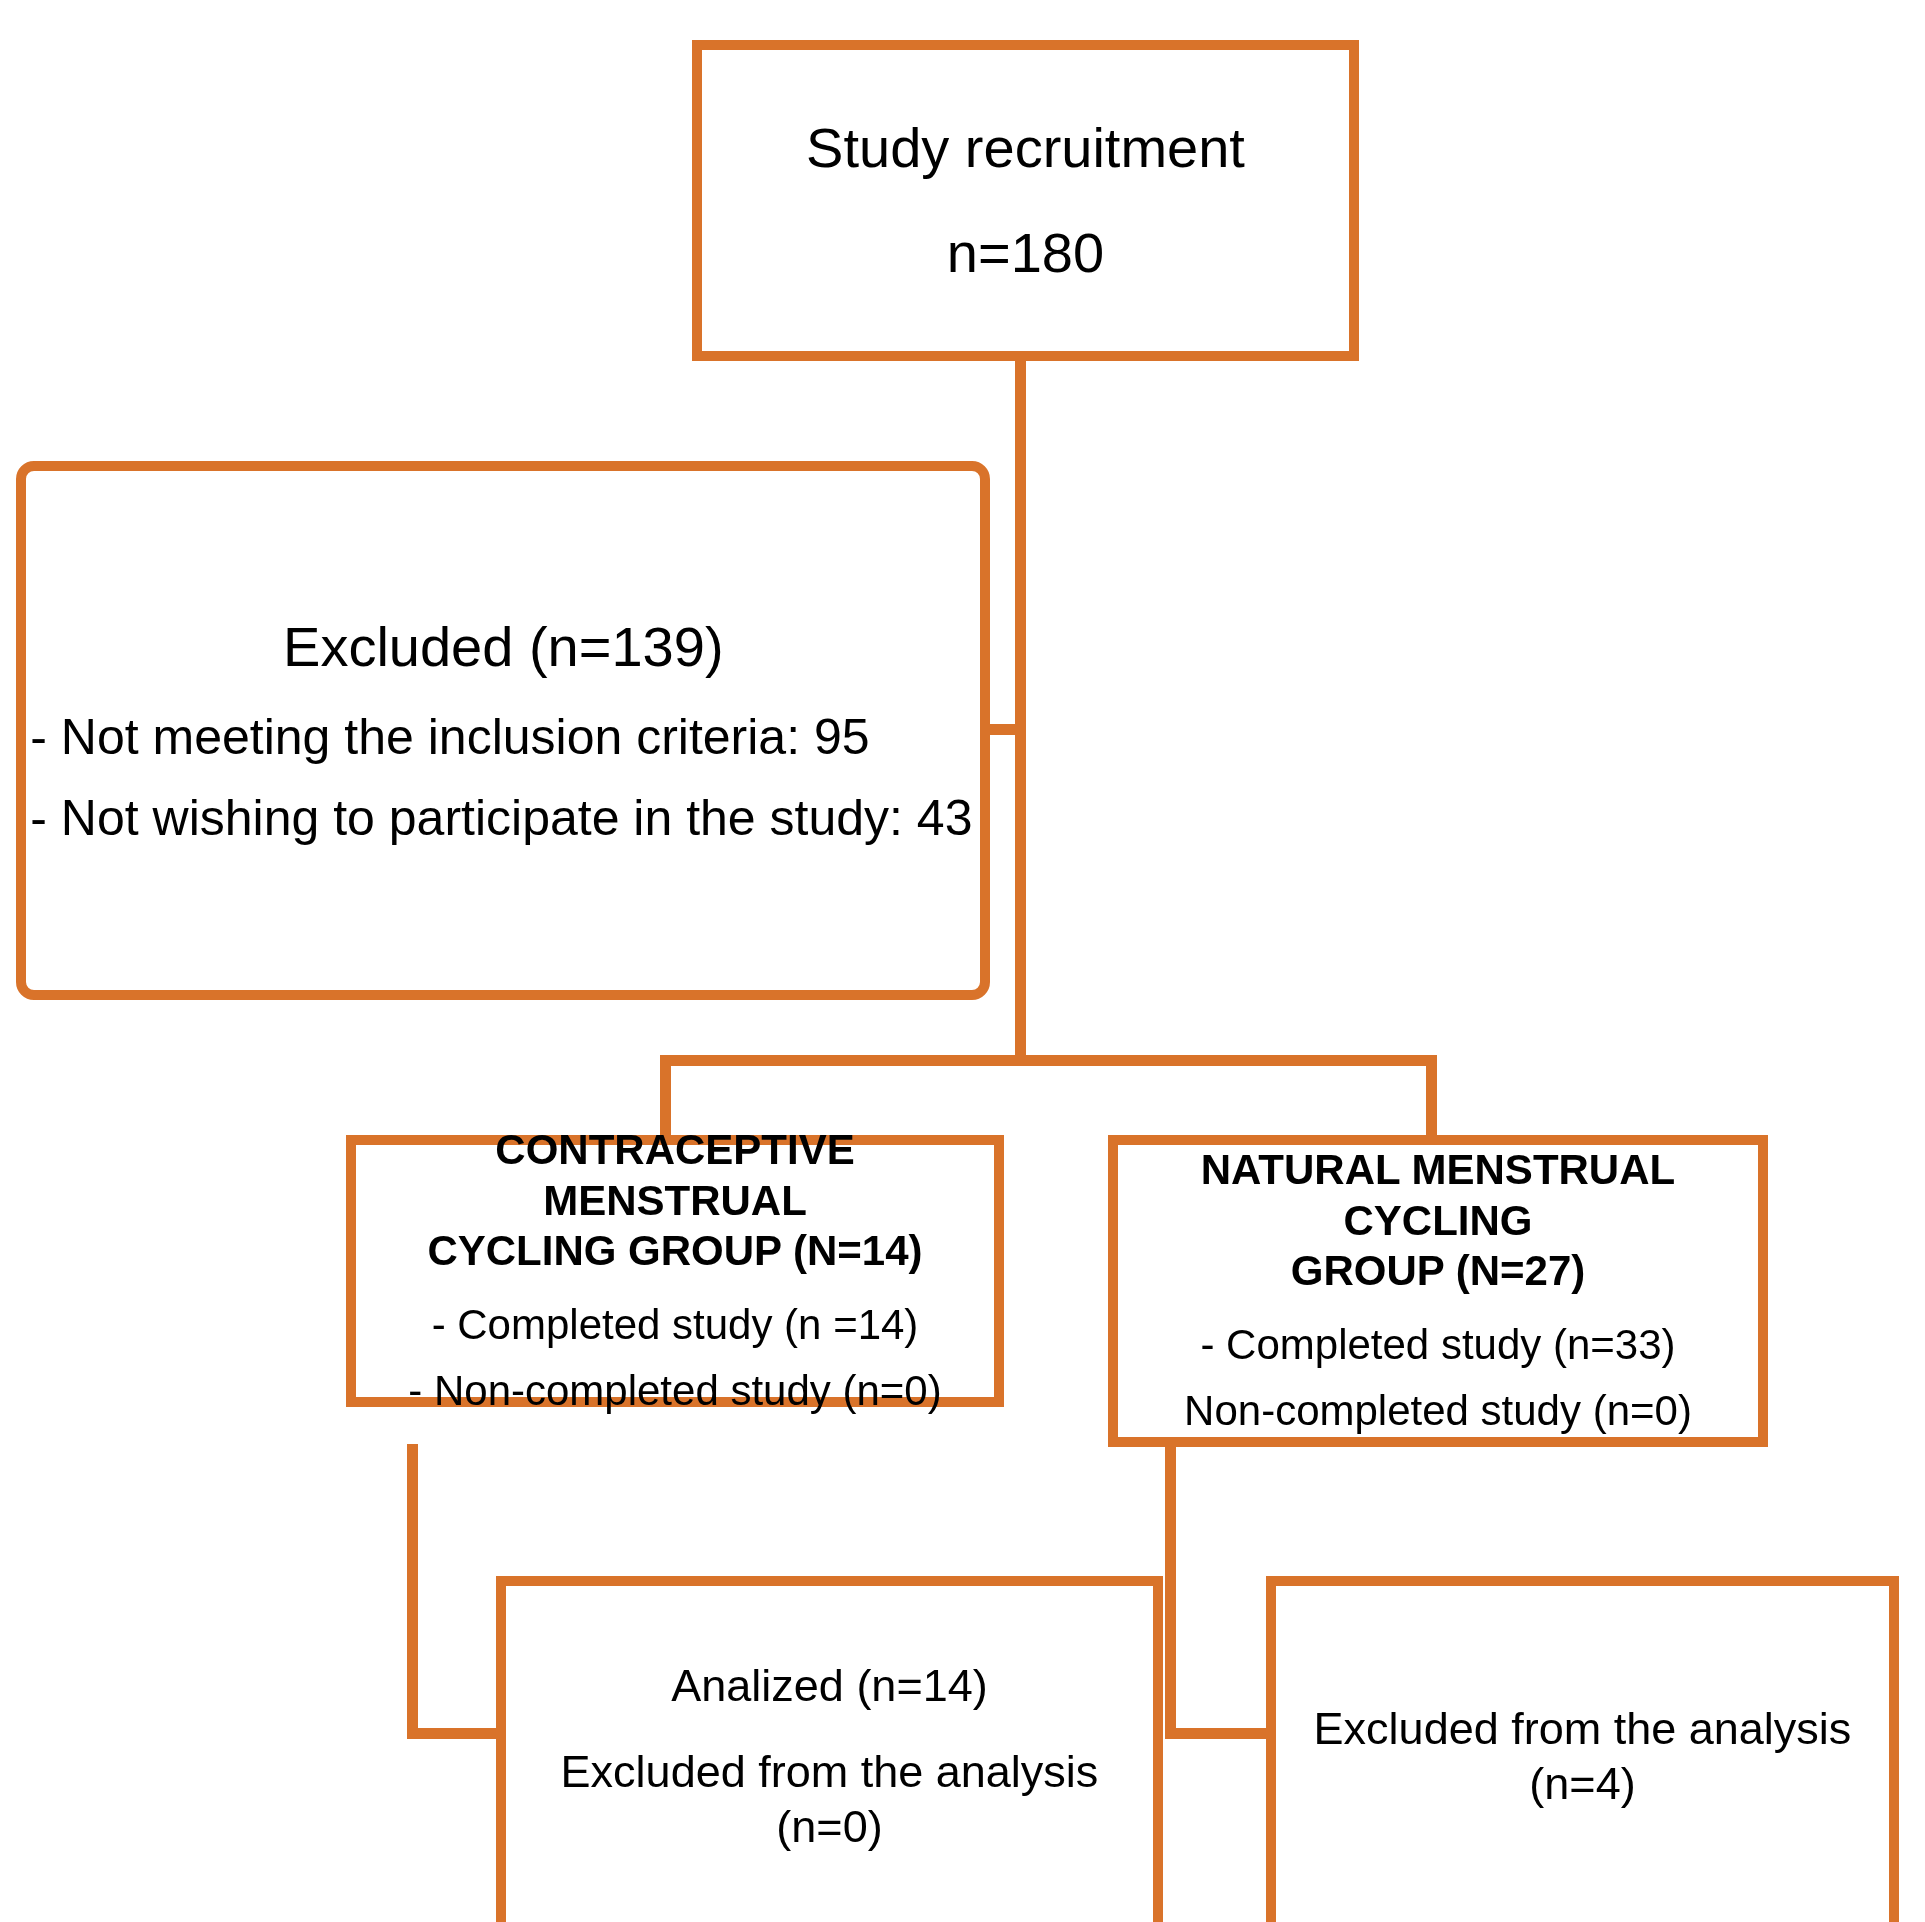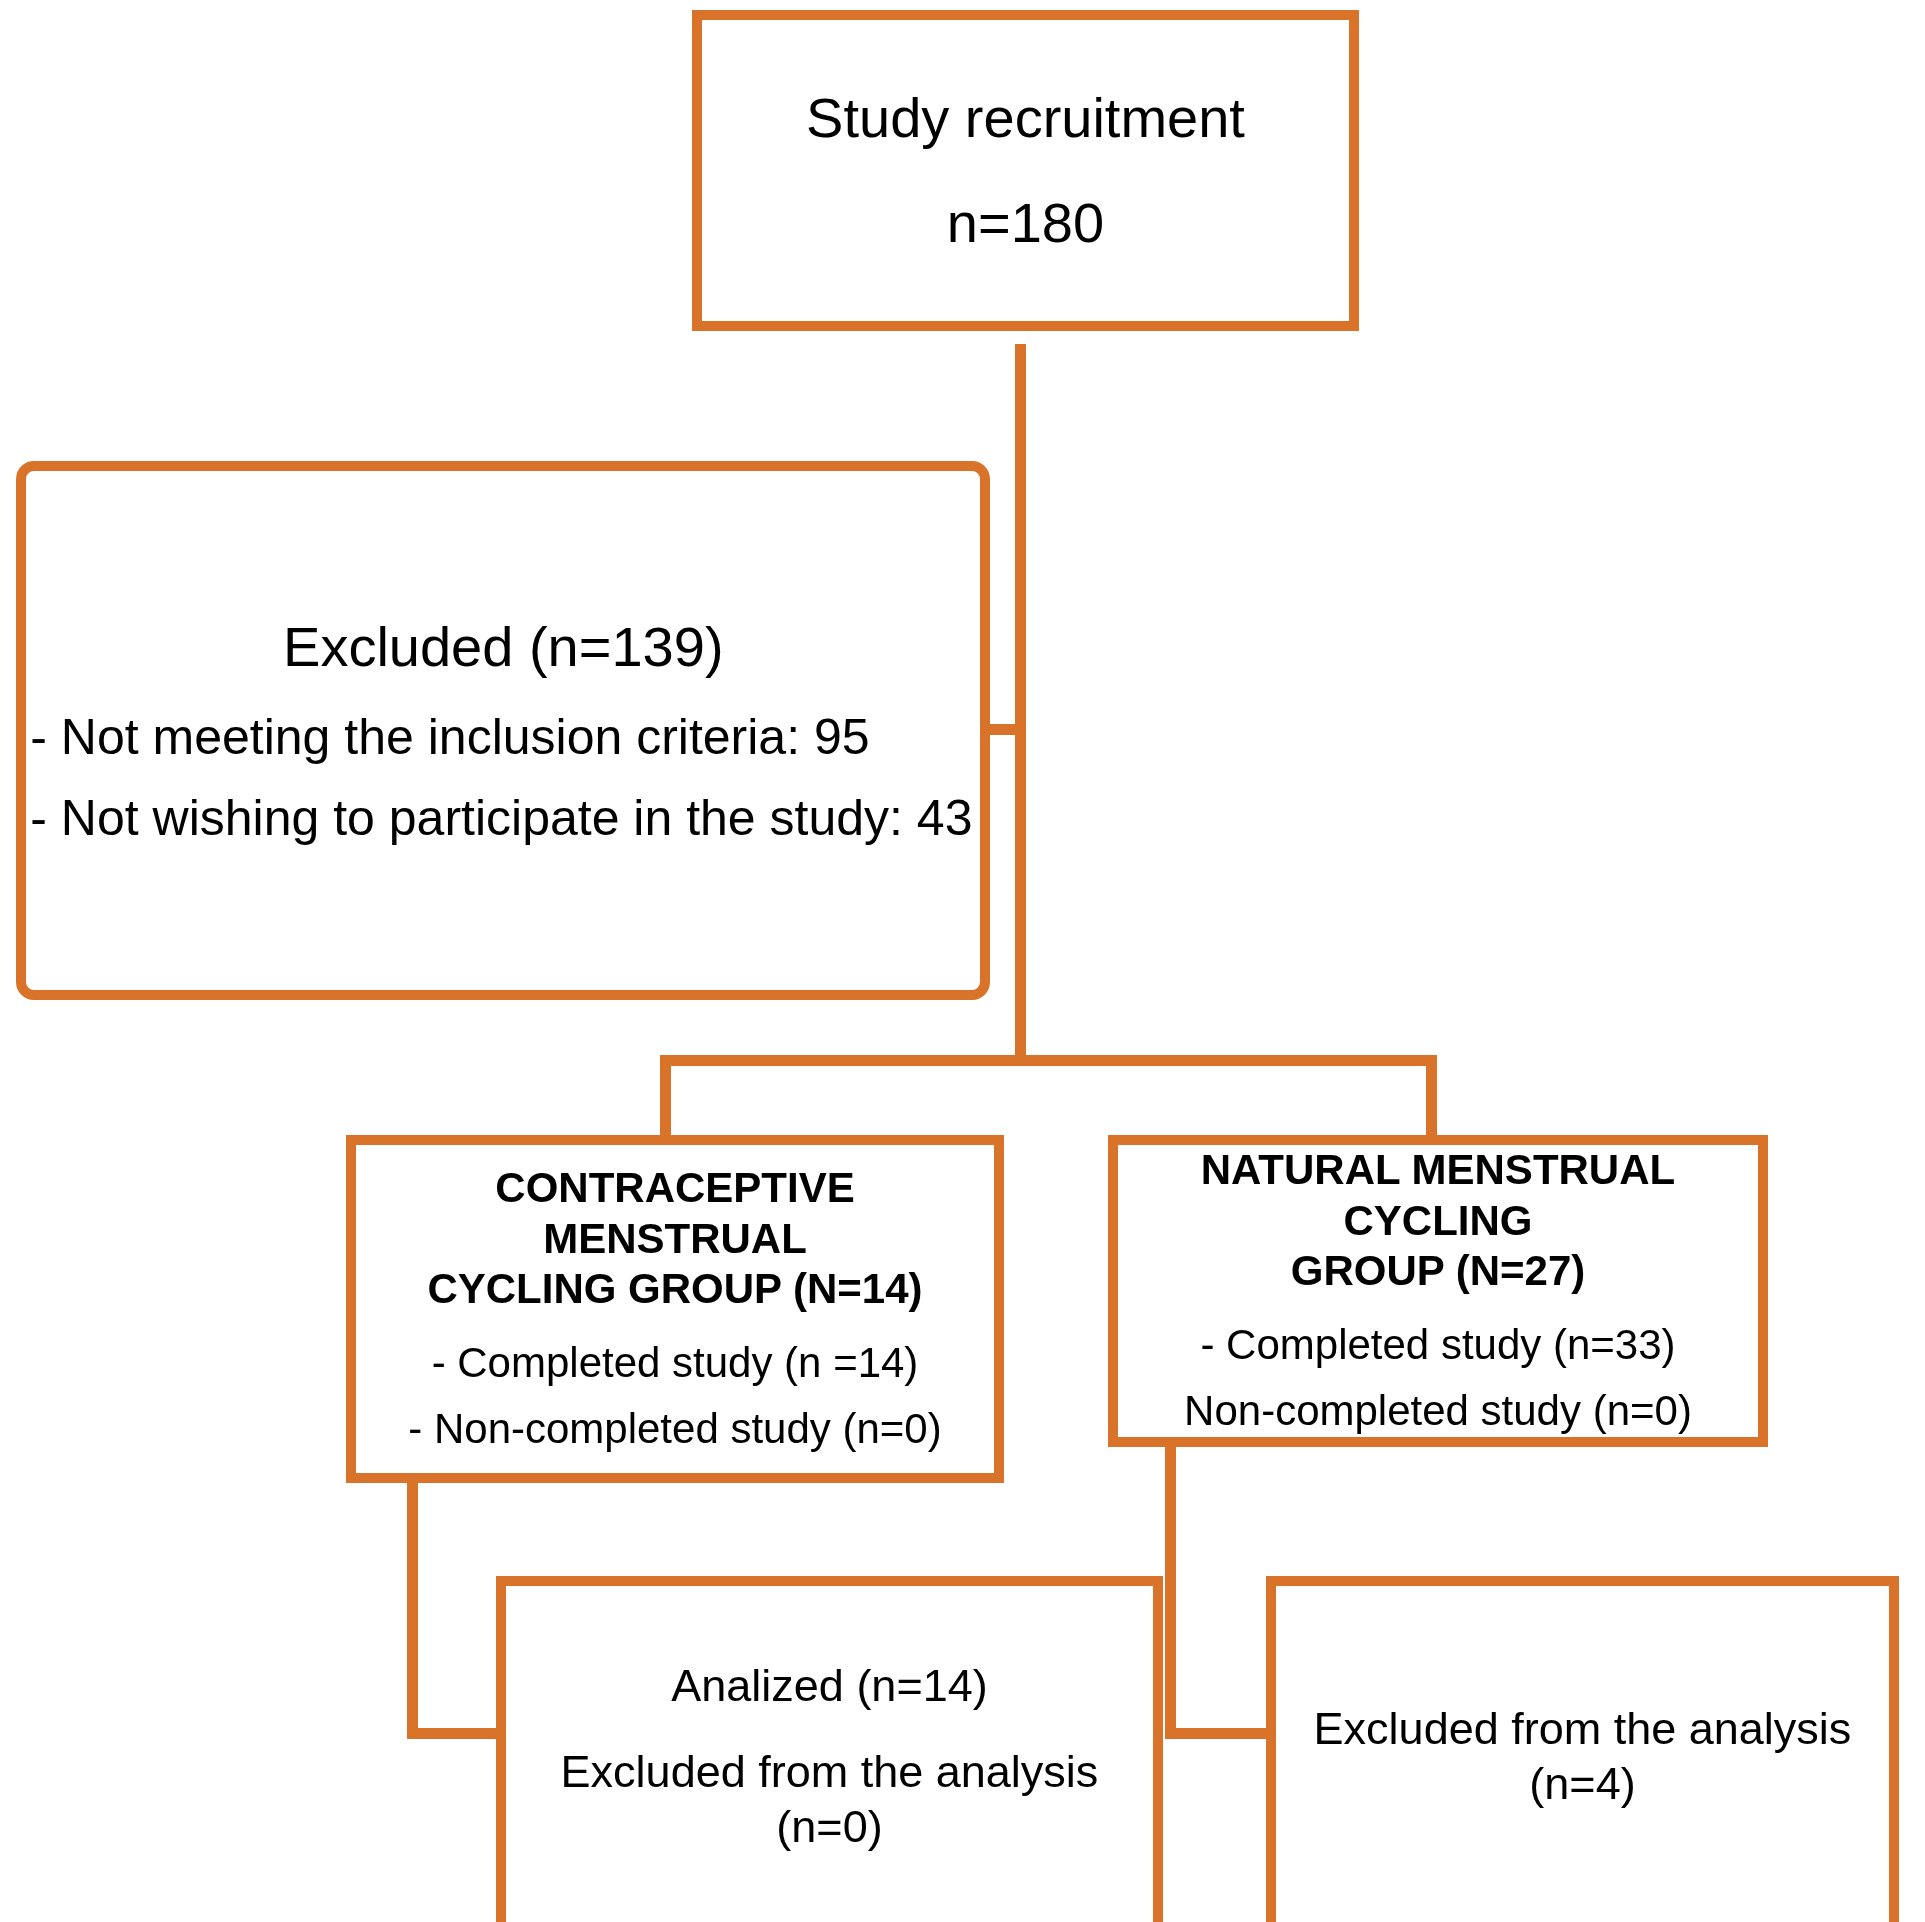--- a/index.html
+++ b/index.html
@@ -36,21 +36,21 @@
   }
   .txt {
     display: block;
     width: 100%;
     text-align: center;
     line-height: 1.22;
   }
 
   
   #node-recruitment {
-    left: 692px; top: 10px;
+    left: 692px; top: 40px;
     width: 667px; height: 321px;
   }
   #node-recruitment .txt { font-size: 56px; }
   #node-recruitment .txt.line1 { margin-bottom: 36px; }
 
   
   #node-excluded {
     left: 16.3px; top: 461px;
     width: 974px; height: 539px;
     justify-content: center;
@@ -71,21 +71,21 @@
     white-space: nowrap;
   }
   #node-excluded .excluded-item:last-child { margin-bottom: 0; }
 
   
   .group-box {
     padding: 0 16.3px;
   }
   #node-group-contraceptive {
     left: 346px; top: 1135px;
-    width: 658px; height: 348px;
+    width: 658px; height: 272px;
   }
   #node-group-natural {
     left: 1108px; top: 1135px;
     width: 660px; height: 312px;
   }
   .group-box .group-title {
     font-size: 42px;
     font-weight: bold;
     text-align: center;
     line-height: 1.20;

